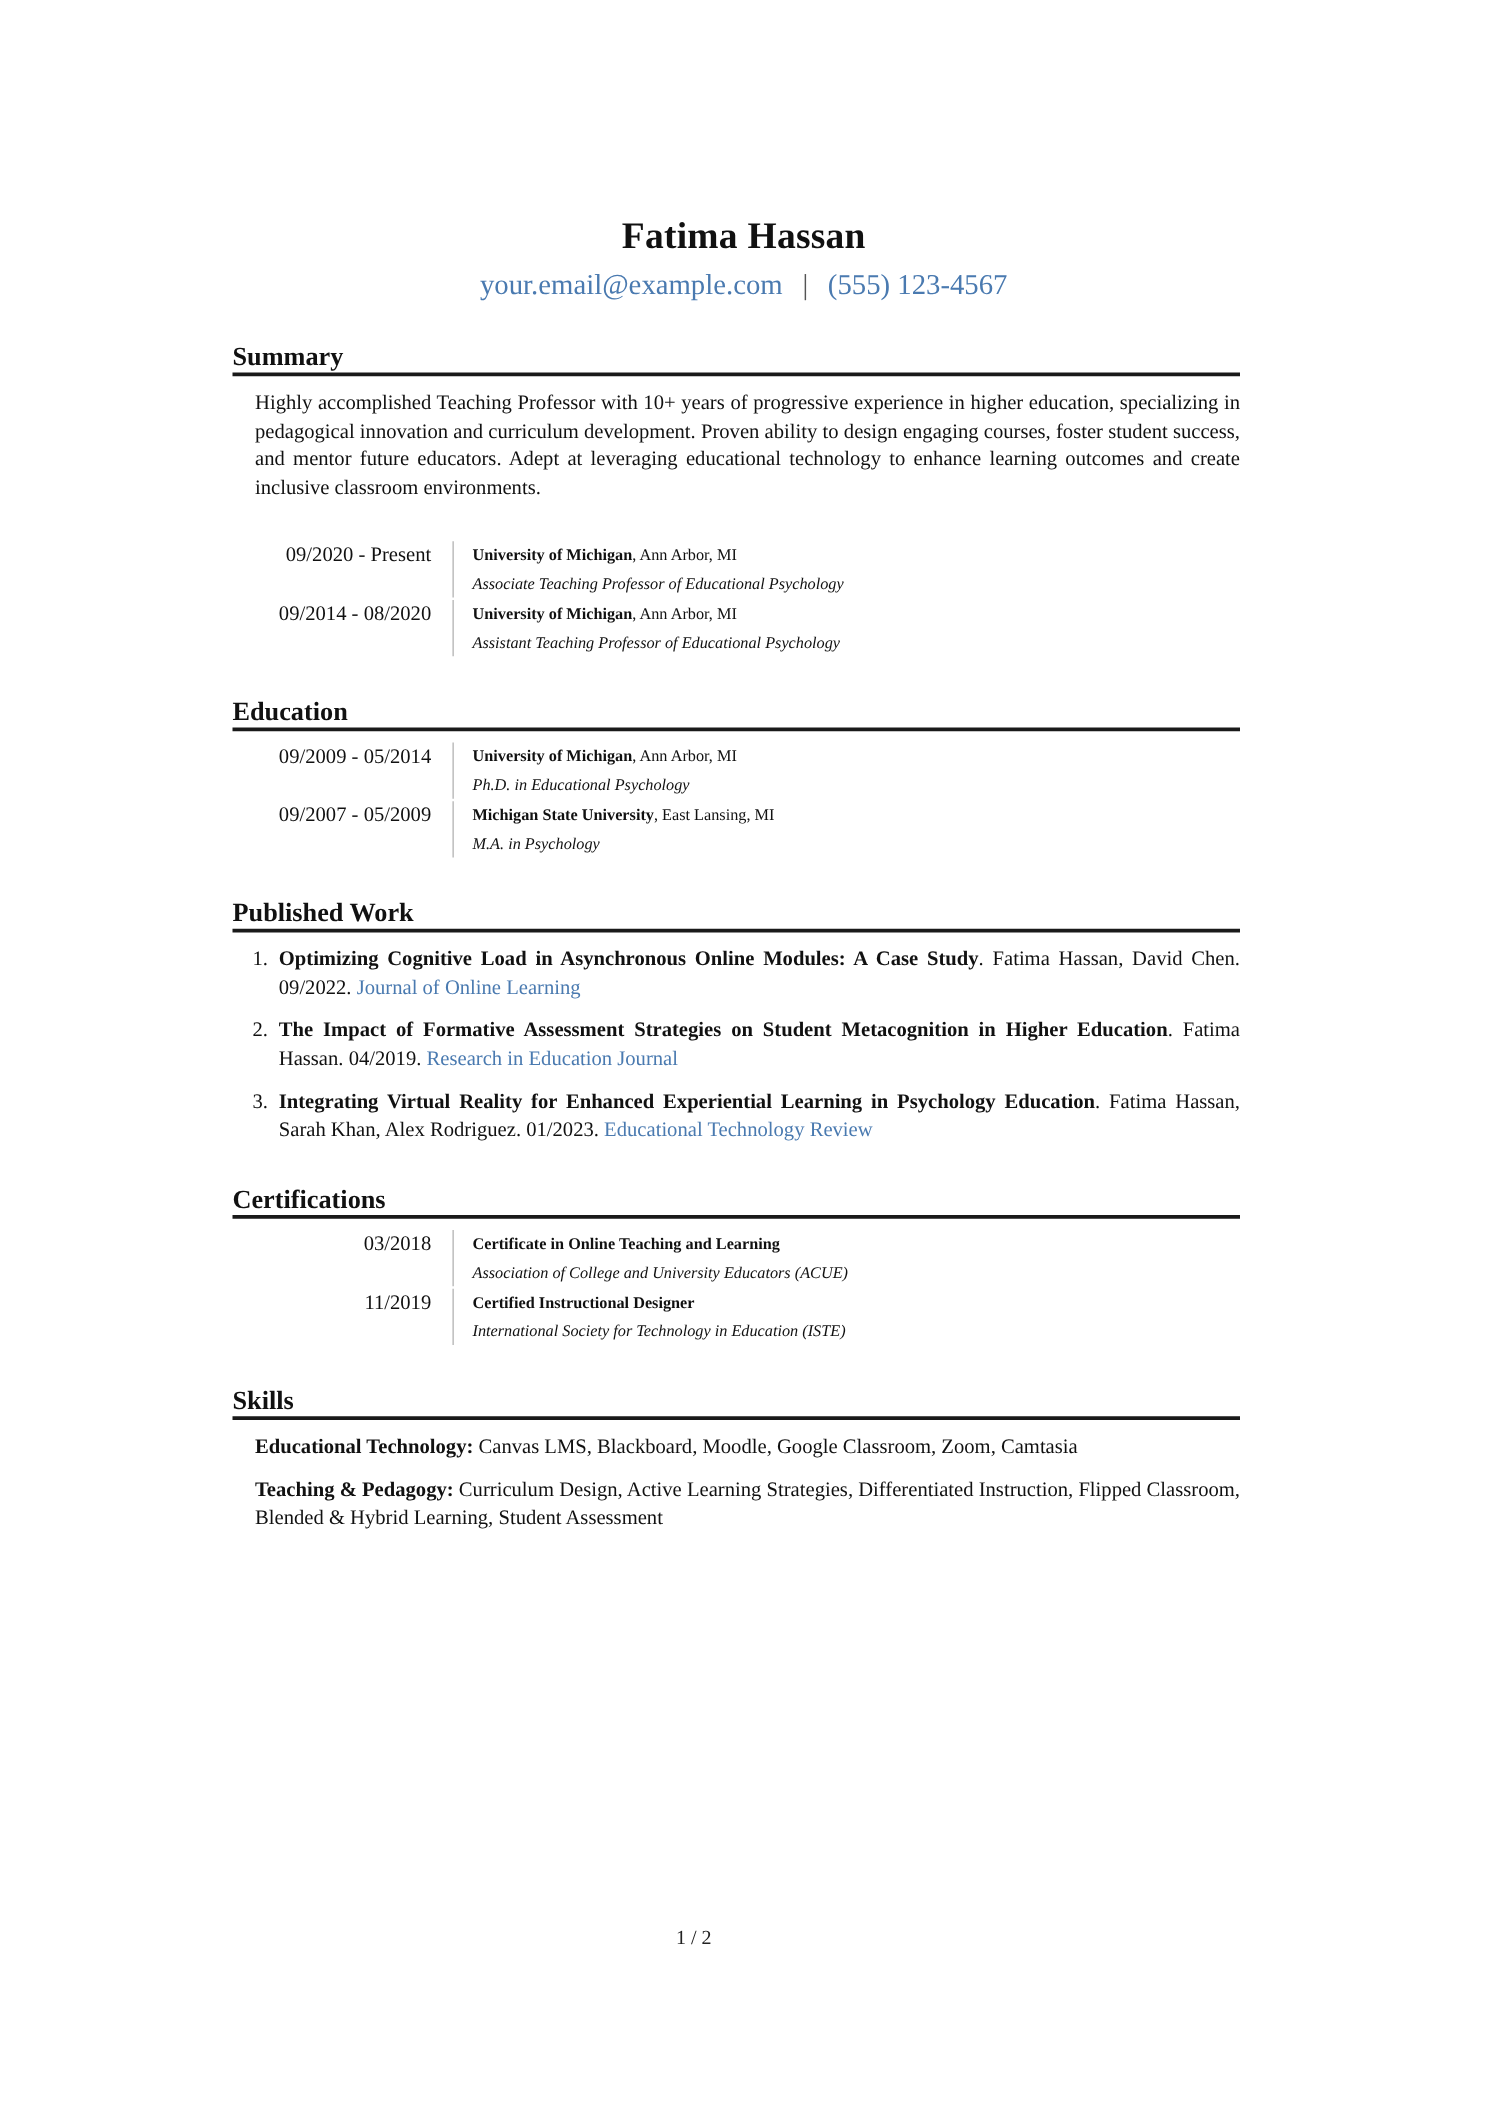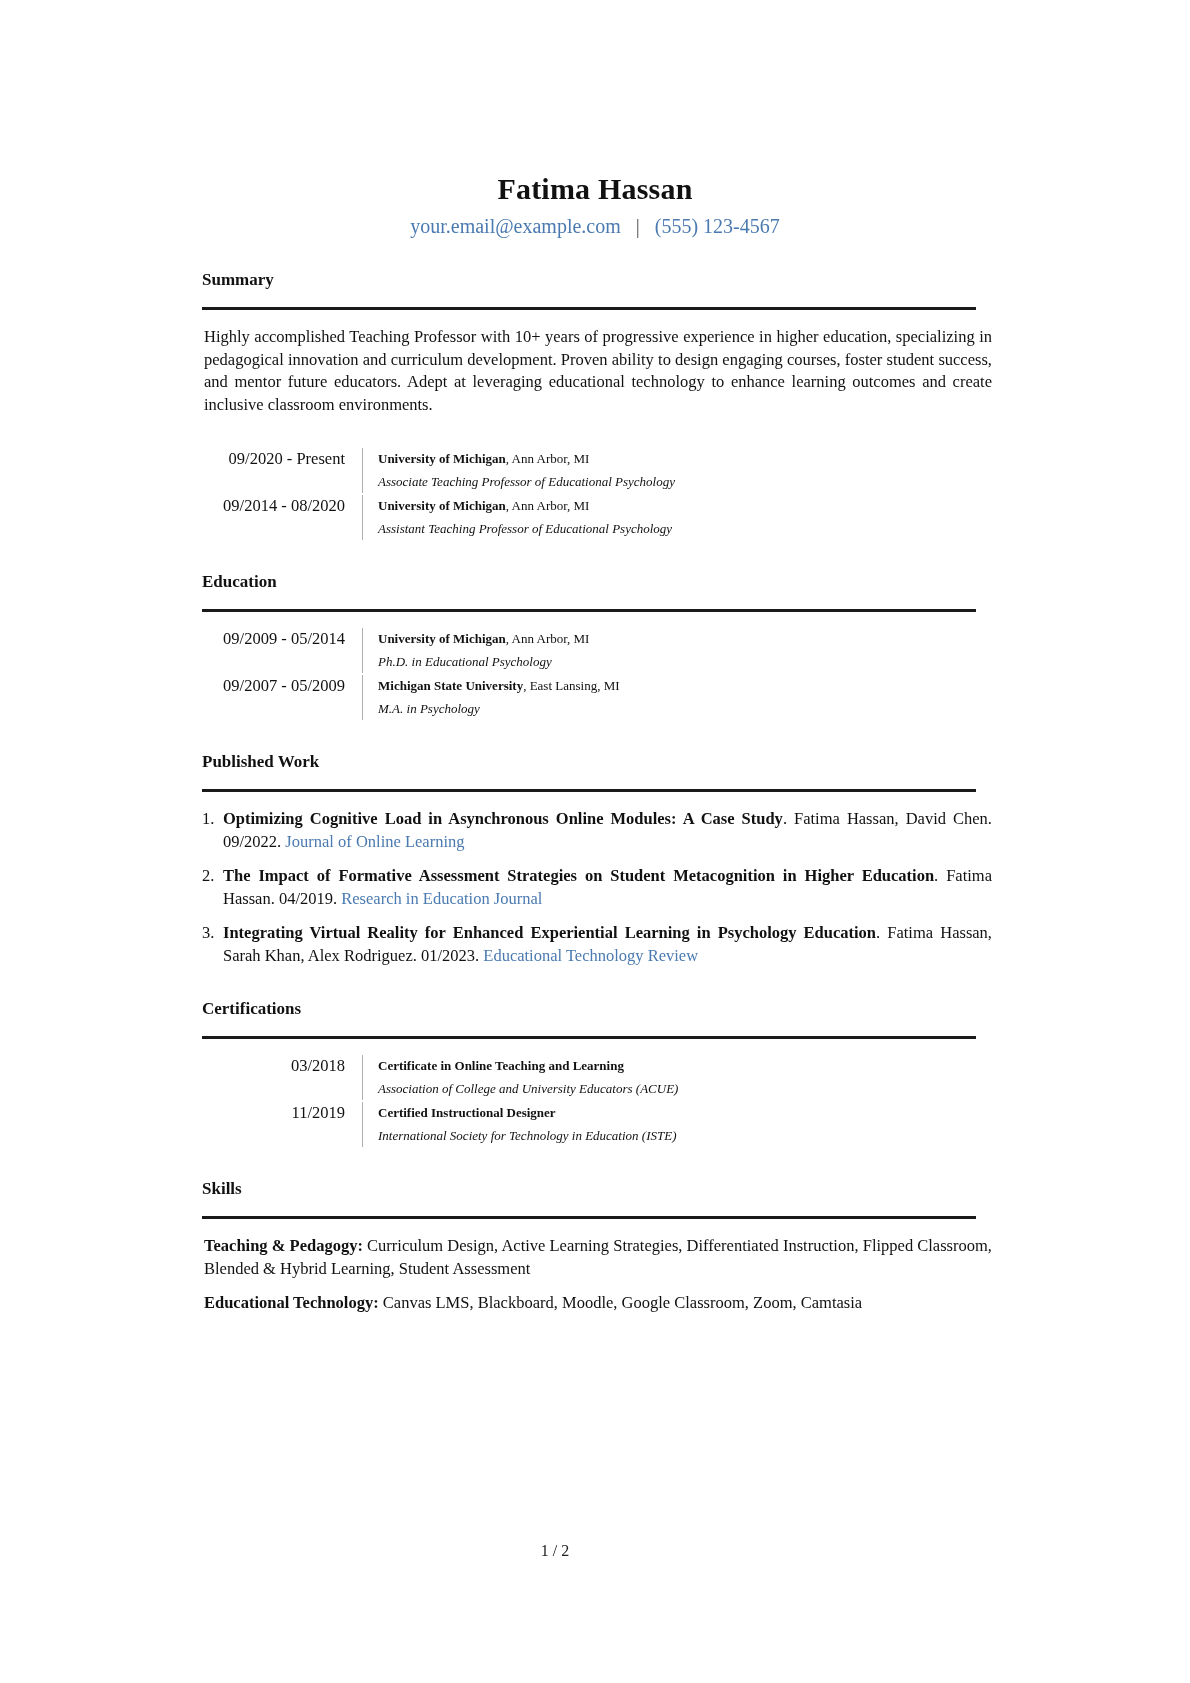--- a/index.html
+++ b/index.html
@@ -15,31 +15,31 @@
   }
   
   .header { padding-top: 172px; text-align: center; }
   .name {
     margin: 0;
     font-size: 30px;
     font-weight: 700;
     letter-spacing: 0.2px;
   }
   .location { margin-top: 12px; font-size: 17px; }
-  .contact { margin-top: 9px; font-size: 20px; }
+  .contact { margin-top: 9px; font-size: 23px; }
   .link { color: #4a7ab0; text-decoration: none; cursor: pointer; }
   .contact .sep { color: #555; margin: 0 10px; }
   
   .content { margin-left: 186px; width: 806px; }
   .section { margin-top: 32px; }
   .sec-title {
-    margin: 16px;
-    font-size: 17px;
+    margin: 0;
+    font-size: 21px;
     font-weight: 700;
-    padding-bottom: 17px;
+    padding-bottom: 0;
     border-bottom: 3px solid #1a1a1a;
   }
   .para {
     margin: 10px 0 0 0;
     padding-left: 18px;
     font-size: 16.5px;
     line-height: 22.5px;
     text-align: justify;
   }
   
@@ -180,20 +180,20 @@
           <div class="detail">
             <div class="cert-name">Certified Instructional Designer</div>
             <div class="cert-org">International Society for Technology in Education (ISTE)</div>
           </div>
         </div>
       </div>
     </section>
 
     <section class="section">
       <h2 class="sec-title">Skills</h2>
+      <p class="para skill"><span class="skill-label">Educational Technology:</span><span> Canvas LMS, Blackboard, Moodle, Google Classroom, Zoom, Camtasia</span></p>
       <p class="para skill"><span class="skill-label">Teaching &amp; Pedagogy:</span><span> Curriculum Design, Active Learning Strategies, Differentiated Instruction, Flipped Classroom, Blended &amp; Hybrid Learning, Student Assessment</span></p>
-      <p class="para skill"><span class="skill-label">Educational Technology:</span><span> Canvas LMS, Blackboard, Moodle, Google Classroom, Zoom, Camtasia</span></p>
     </section>
 
   </main>
 
   <div class="footer">1 / 2</div>
 </div>
 
 </body></html>

